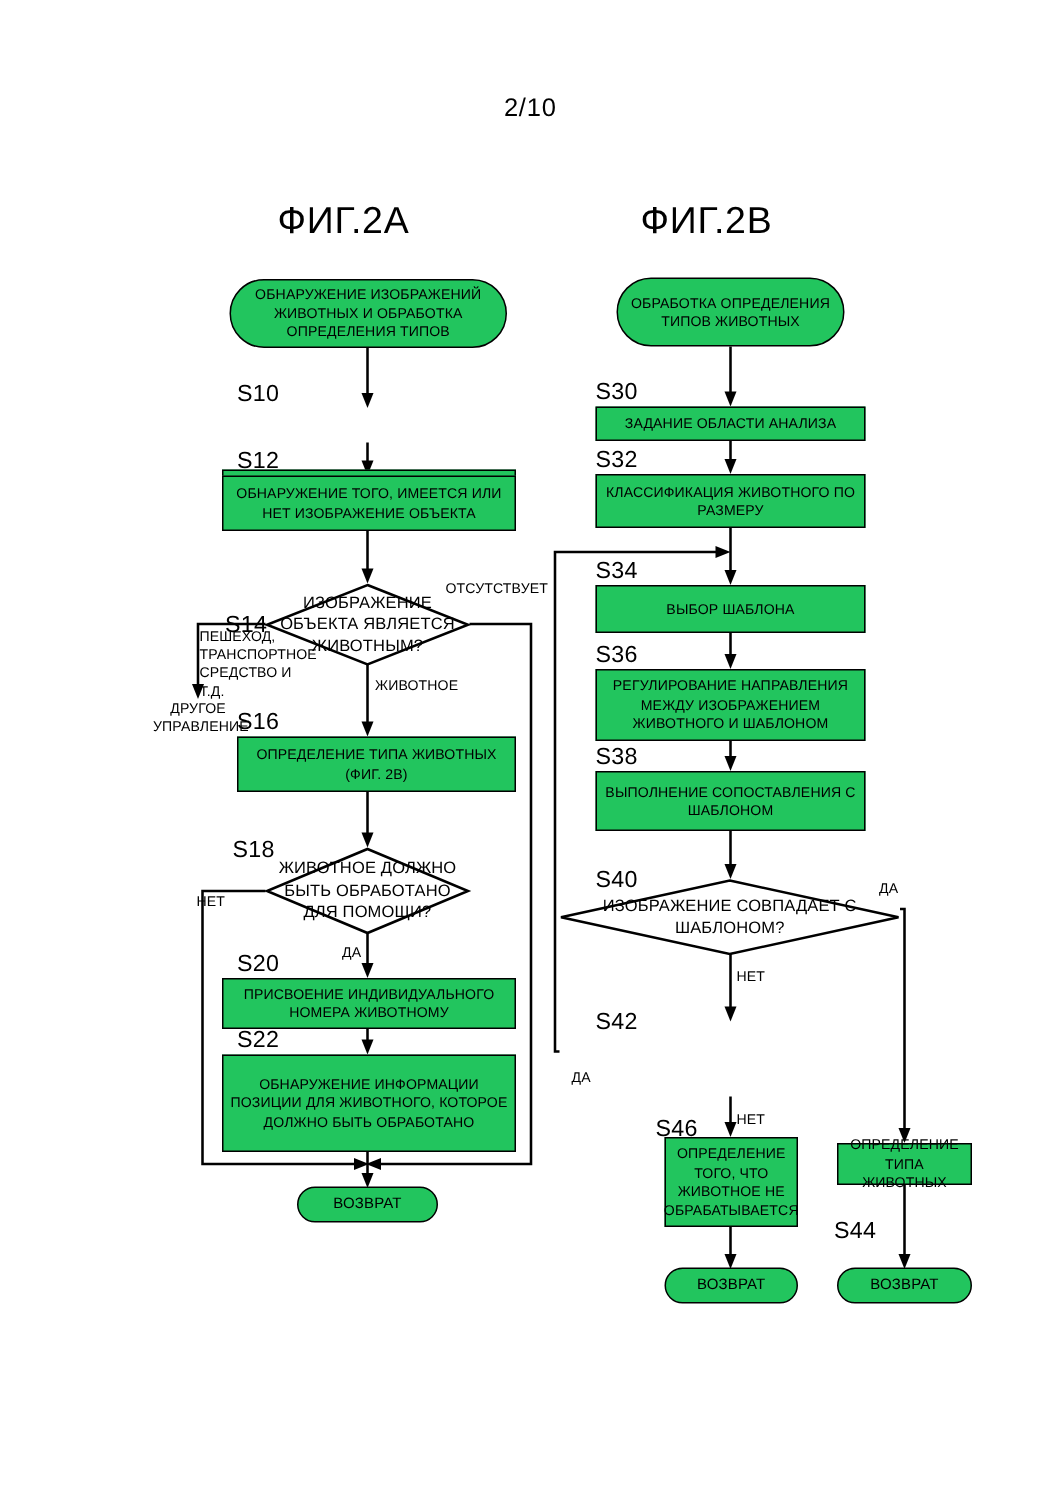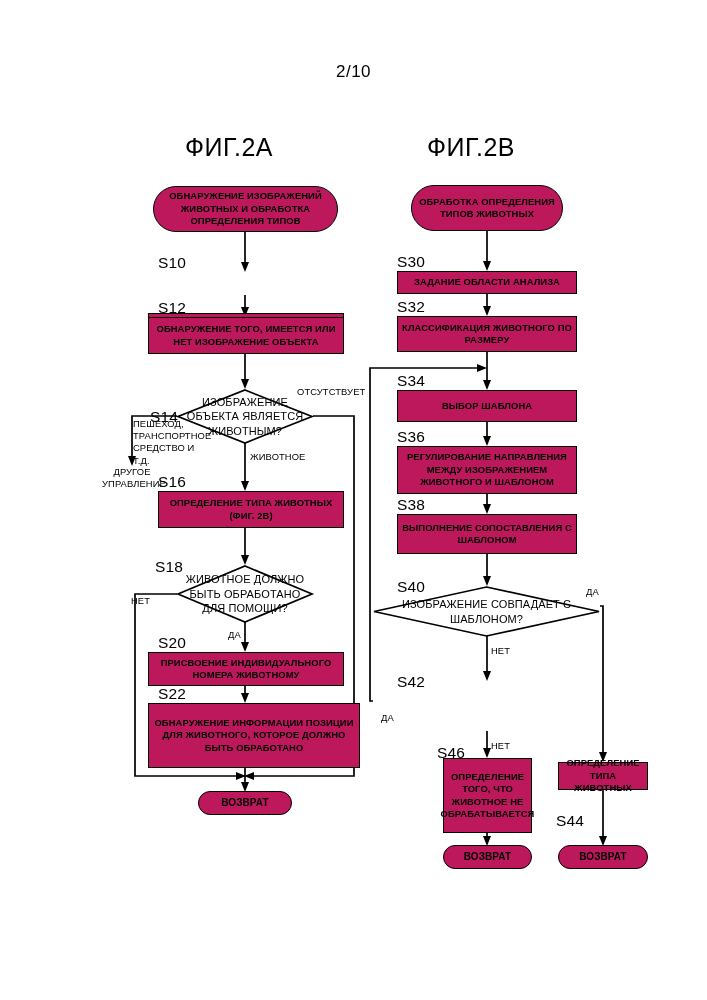--- a/index.html
+++ b/index.html
@@ -37,31 +37,30 @@
     white-space: nowrap;
   }
   #fig-a-title { left: 185px; top: 133px; }
   #fig-b-title { left: 427px; top: 133px; }
 
   
   .node {
     position: absolute;
     box-sizing: border-box;
     border: 1.6px solid #000;
-    background: #be185d;
+    background: #22c55e;
     display: flex;
     align-items: center;
     justify-content: center;
     text-align: center;
     font-size: 9.4px;
     line-height: 1.33;
     letter-spacing: 0.1px;
     padding: 1px 3px;
     z-index: 3;
-    font-weight: bold;
   }
   .node.term {
     border-radius: 999px;
     border-width: 1.8px;
   }
   .node.proc { border-radius: 0; }
 
   
   .diamond {
     position: absolute;
@@ -246,21 +245,21 @@
   </div>
   <div class="edge-label" style="left:131px; top:595px;">НЕТ</div>
   <div class="edge-label" style="left:228px; top:629px;">ДА</div>
 
   <div class="step-label" style="left:158px; top:634px;">S20</div>
   <div class="node proc" style="left:148px; top:652px; width:196px; height:34px;">
     <span>ПРИСВОЕНИЕ ИНДИВИДУАЛЬНОГО НОМЕРА ЖИВОТНОМУ</span>
   </div>
 
   <div class="step-label" style="left:158px; top:685px;">S22</div>
-  <div class="node proc" style="left:148px; top:703px; width:212px; height:65px;">
+  <div class="node proc" style="left:148px; top:703px; width:196px; height:65px;">
     <span>ОБНАРУЖЕНИЕ ИНФОРМАЦИИ ПОЗИЦИИ ДЛЯ ЖИВОТНОГО, КОТОРОЕ ДОЛЖНО БЫТЬ ОБРАБОТАНО</span>
   </div>
 
   <div class="node term" style="left:198px; top:791px; width:94px; height:24px; font-size:10px;">
     <span>ВОЗВРАТ</span>
   </div>
 
   <div class="node term" style="left:411px; top:185px; width:152px; height:46px;">
     <span>ОБРАБОТКА ОПРЕДЕЛЕНИЯ ТИПОВ ЖИВОТНЫХ</span>
   </div>
@@ -298,21 +297,21 @@
     <div class="dtext">ИЗОБРАЖЕНИЕ СОВПАДАЕТ С ШАБЛОНОМ?</div>
   </div>
   <div class="edge-label" style="left:586px; top:586px;">ДА</div>
   <div class="edge-label" style="left:491px; top:645px;">НЕТ</div>
 
   <div class="step-label" style="left:397px; top:673px;">S42</div>
   <div class="edge-label" style="left:381px; top:712px;">ДА</div>
   <div class="edge-label" style="left:491px; top:740px;">НЕТ</div>
 
   <div class="step-label" style="left:437px; top:744px;">S46</div>
-  <div class="node proc" style="left:443px; top:758px; width:89px; height:75px;align-items:center;">
+  <div class="node proc" style="left:443px; top:758px; width:89px; height:60px;align-items:center;">
     <span>ОПРЕДЕЛЕНИЕ ТОГО, ЧТО ЖИВОТНОЕ НЕ ОБРАБАТЫВАЕТСЯ</span>
   </div>
 
   <div class="step-label" style="left:556px; top:772px;margin-top:40px;">S44</div>
   <div class="node proc" style="left:558px; top:762px; width:90px; height:28px;">
     <span>ОПРЕДЕЛЕНИЕ ТИПА ЖИВОТНЫХ</span>
   </div>
 
   <div class="node term" style="left:443px; top:845px; width:89px; height:24px; font-size:10px;">
     <span>ВОЗВРАТ</span>

